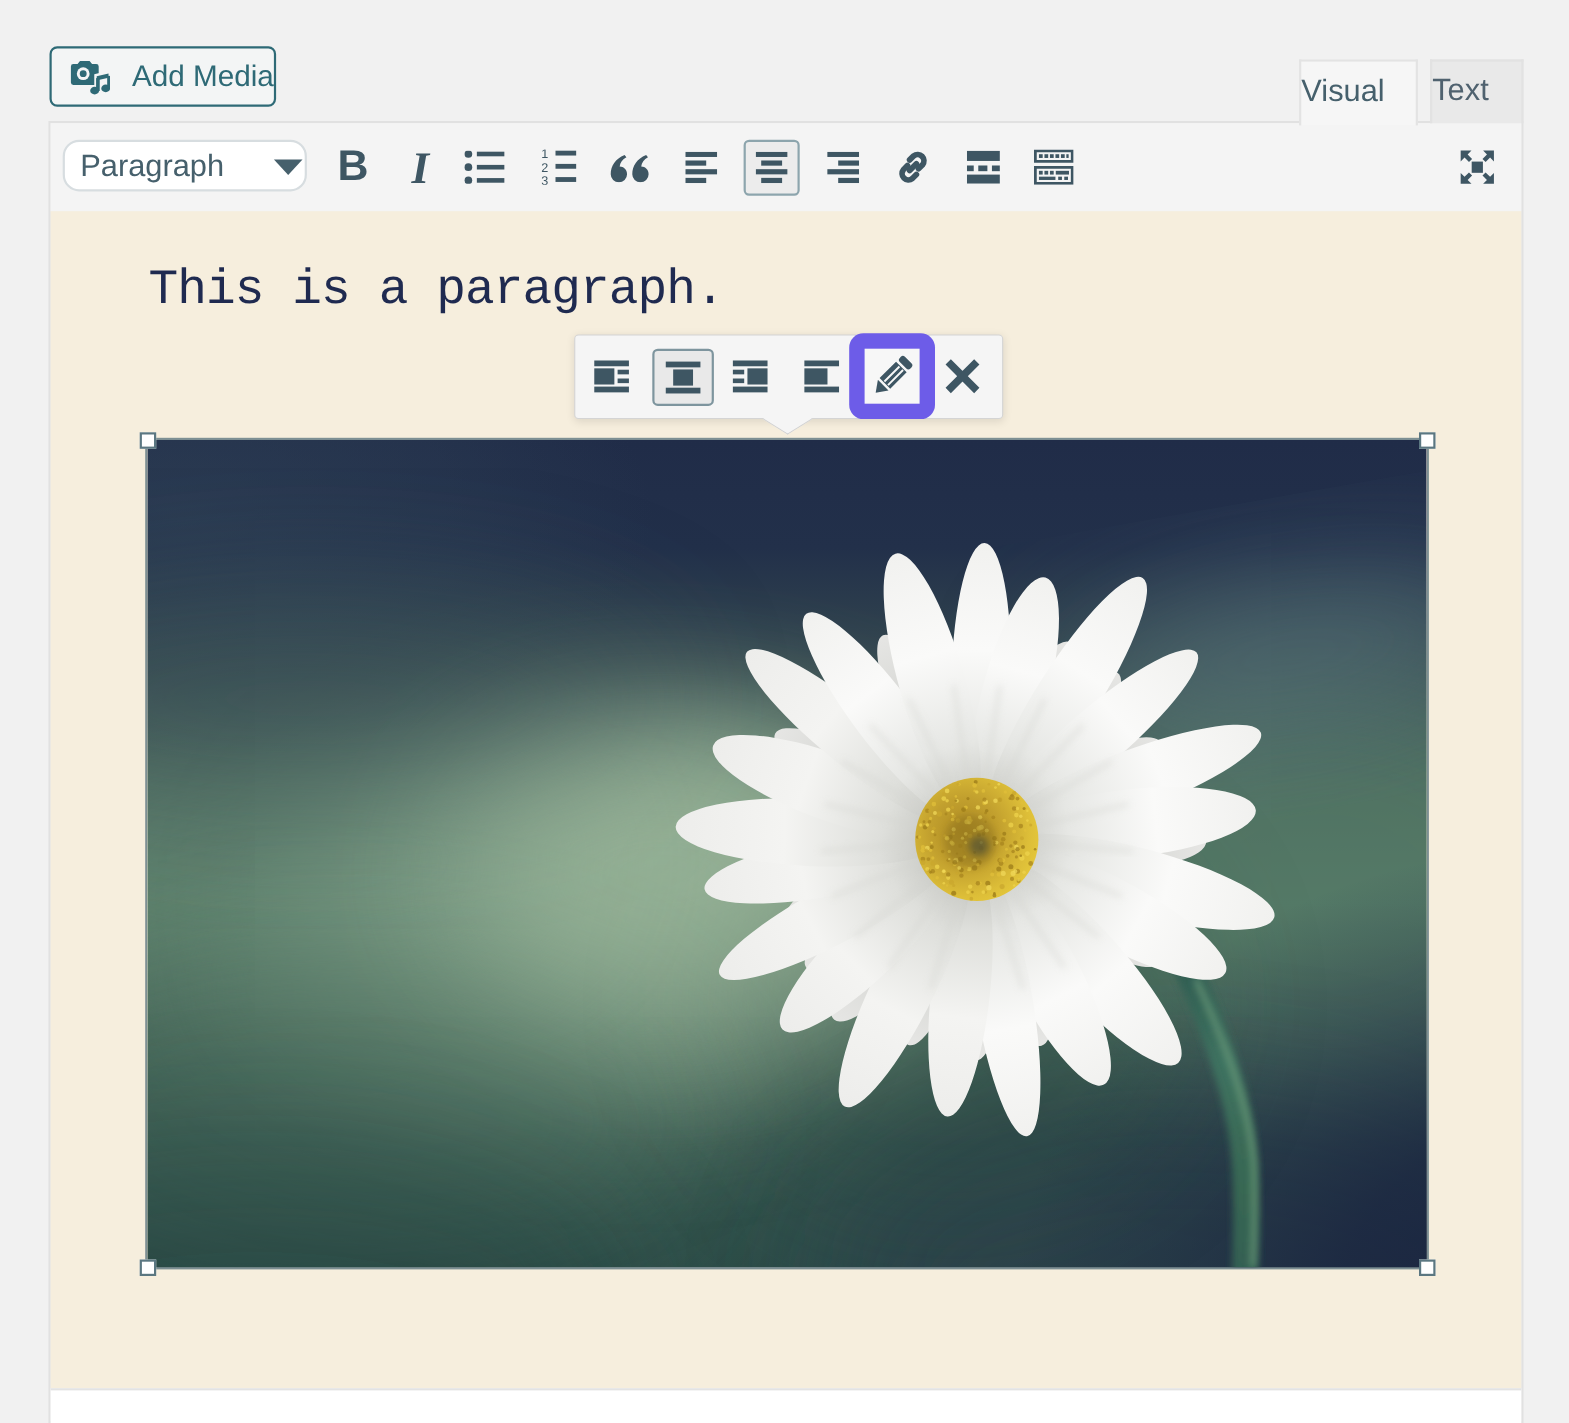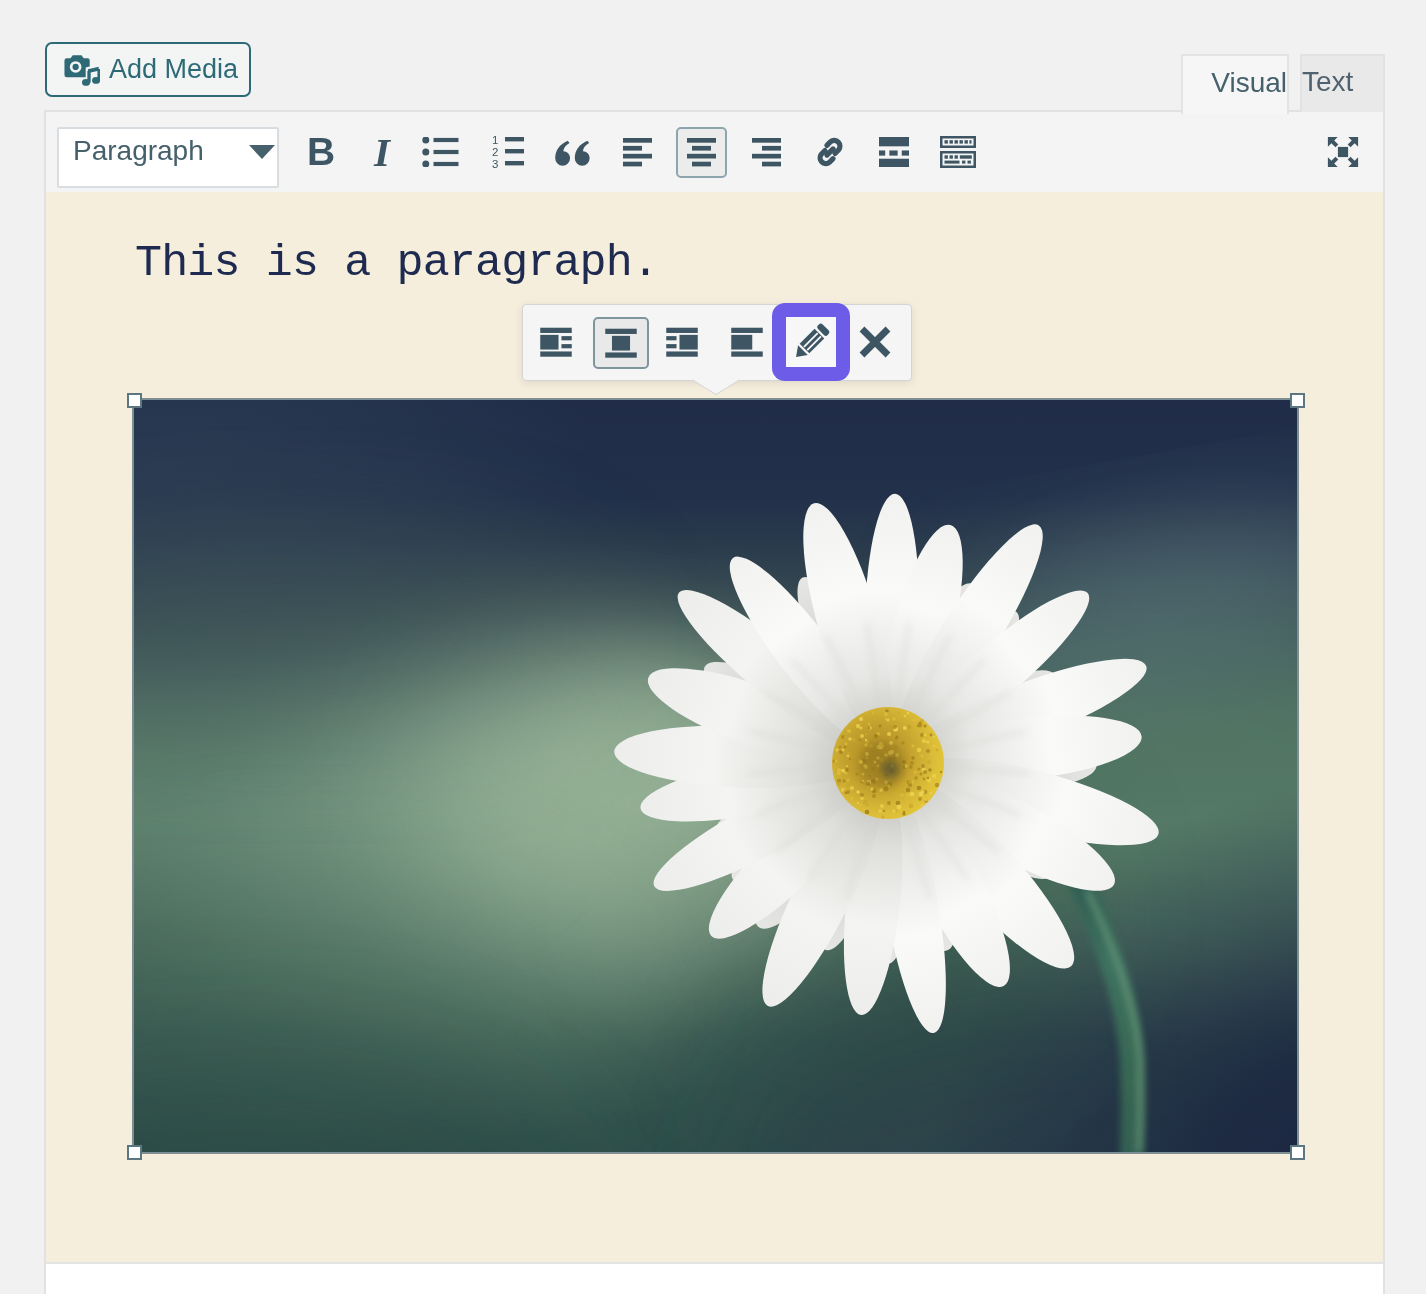--- a/index.html
+++ b/index.html
@@ -3,43 +3,43 @@
 <style>
 * { margin:0; padding:0; box-sizing:border-box; }
 html,body { width:1426px; height:1294px; background:#f1f1f1; font-family:"Liberation Sans", sans-serif; position:relative; overflow:hidden; }
 .abs { position:absolute; }
 </style></head>
 <body>
 <span class="abs" style="left:44px;top:110px;width:1341px;height:1184px;border:2px solid #e1e1e1;"></span>
 <span class="abs" style="left:46px;top:112px;width:1337px;height:80px;background:#f4f4f4;"></span>
 <span class="abs" style="left:46px;top:192px;width:1337px;height:1070px;background:#f6eedd;"></span>
 <span class="abs" style="left:46px;top:1262px;width:1337px;height:32px;background:#fff;border-top:2px solid #e3e3e3;"></span>
-<span class="abs" style="left:45px;top:42px;width:206px;height:55px;border:2px solid #2e6a76;border-radius:7px;background:#f3f5f5;color:#2e6a76;font-size:27px;white-space:nowrap;">
+<span class="abs" style="left:45px;top:42px;width:206px;height:55px;border:2px solid #2e6a76;border-radius:7px;background:#f3f5f5;color:#2e6a76;font-size:27px;white-space:nowrap;text-align:right;">
     <span class="abs" style="left:15px;top:9px;width:38px;height:36px;"><svg width="38" height="36" viewBox="0 0 17 16">
 <g fill="#2e6a76">
 <path d="M1.1 3.3 a1 1 0 0 1 1-1 h1.7 l1-1.3 h3.9 l1 1.3 h1.7 a1 1 0 0 1 1 1 v6.5 a1 1 0 0 1 -1 1 h-9.3 a1 1 0 0 1 -1-1 Z"></path>
 </g>
 <circle cx="6.1" cy="6.2" r="2.6" fill="#f3f5f5"></circle>
 <circle cx="6.1" cy="6.2" r="1.4" fill="#2e6a76"></circle>
 <g stroke="#f3f5f5" stroke-width="2" fill="#2e6a76">
 <path d="M11.6 7.2 l4.8-1.05 v1.75 l-3.6 0.8 v4.5 h-1.2 Z"></path>
 </g>
 <g fill="#2e6a76">
 <path d="M11.6 7.2 l4.8-1.05 v1.75 l-3.6 0.8 v4.5 h-1.2 Z"></path>
 <ellipse cx="10.75" cy="13.1" rx="1.8" ry="1.55"></ellipse>
 <ellipse cx="15.25" cy="12.2" rx="1.8" ry="1.55"></ellipse>
 <rect x="11.35" y="8" width="1.25" height="5.1"></rect>
 <rect x="15.85" y="7.1" width="1.2" height="5.1"></rect>
 </g>
 </svg></span>
     <span class="abs" style="left:62px;top:0px;width:140px;height:51px;line-height:51px;">Add Media</span>
   </span>
-<span class="abs" style="left:1181px;top:54px;width:108px;height:60px;background:#f6f6f6;border:2px solid #e3e3e3;border-bottom:none;color:#46606c;font-size:28px;text-align:right;line-height:54px;z-index:3;">Visual</span>
+<span class="abs" style="left:1181px;top:54px;width:108px;height:60px;background:#f6f6f6;border:2px solid #e3e3e3;border-bottom:none;color:#46606c;font-size:28px;text-align:left;line-height:54px;z-index:3;">Visual</span>
 <span class="abs" style="left:1300px;top:54px;width:85px;height:58px;background:#e9e9e9;border:2px solid #e2e2e2;border-bottom:none;color:#50626f;font-size:28px;text-align:left;line-height:52px;z-index:1;">Text</span>
-<span class="abs" style="left:57px;top:127px;width:222px;height:61px;background:#fff;border:2px solid #d7dde0;border-radius:2px;color:#46606c;font-size:28px;line-height:43px;padding-left:14px;z-index:2;">Paragraph<span class="abs" style="left:190px;top:16px;width:0px;height:0px;border-left:13px solid transparent;border-right:13px solid transparent;border-top:14px solid #46606c;"></span></span>
+<span class="abs" style="left:57px;top:127px;width:222px;height:47px;background:#fff;border:2px solid #d7dde0;border-radius:15px;color:#46606c;font-size:28px;line-height:43px;padding-left:14px;z-index:2;">Paragraph<span class="abs" style="left:190px;top:16px;width:0px;height:0px;border-left:13px solid transparent;border-right:13px solid transparent;border-top:14px solid #46606c;"></span></span>
 <div style="z-index:2;position:absolute;">
     <span class="abs" style="left:297px;top:126px;width:48px;height:52px;color:#3e5663;font-size:39px;font-weight:bold;text-align:center;line-height:52px;">B</span>
     <span class="abs" style="left:358px;top:126px;width:48px;height:52px;color:#3e5663;font-size:41px;font-style:italic;font-weight:bold;font-family:Liberation Serif,serif;text-align:center;line-height:52px;">I</span>
     <span class="abs" style="left:422px;top:137px;width:38px;height:30px;"><svg width="38" height="30" viewBox="0 0 38 30">
         <g fill="#3e5663">
           <circle cx="3.8" cy="3" r="3.5"></circle>
           <rect x="11.5" y="0.9" width="25" height="4.2"></rect>
           <circle cx="3.8" cy="15" r="3.5"></circle>
           <rect x="11.5" y="12.9" width="25" height="4.2"></rect>
           <circle cx="3.8" cy="27" r="3.5"></circle>

